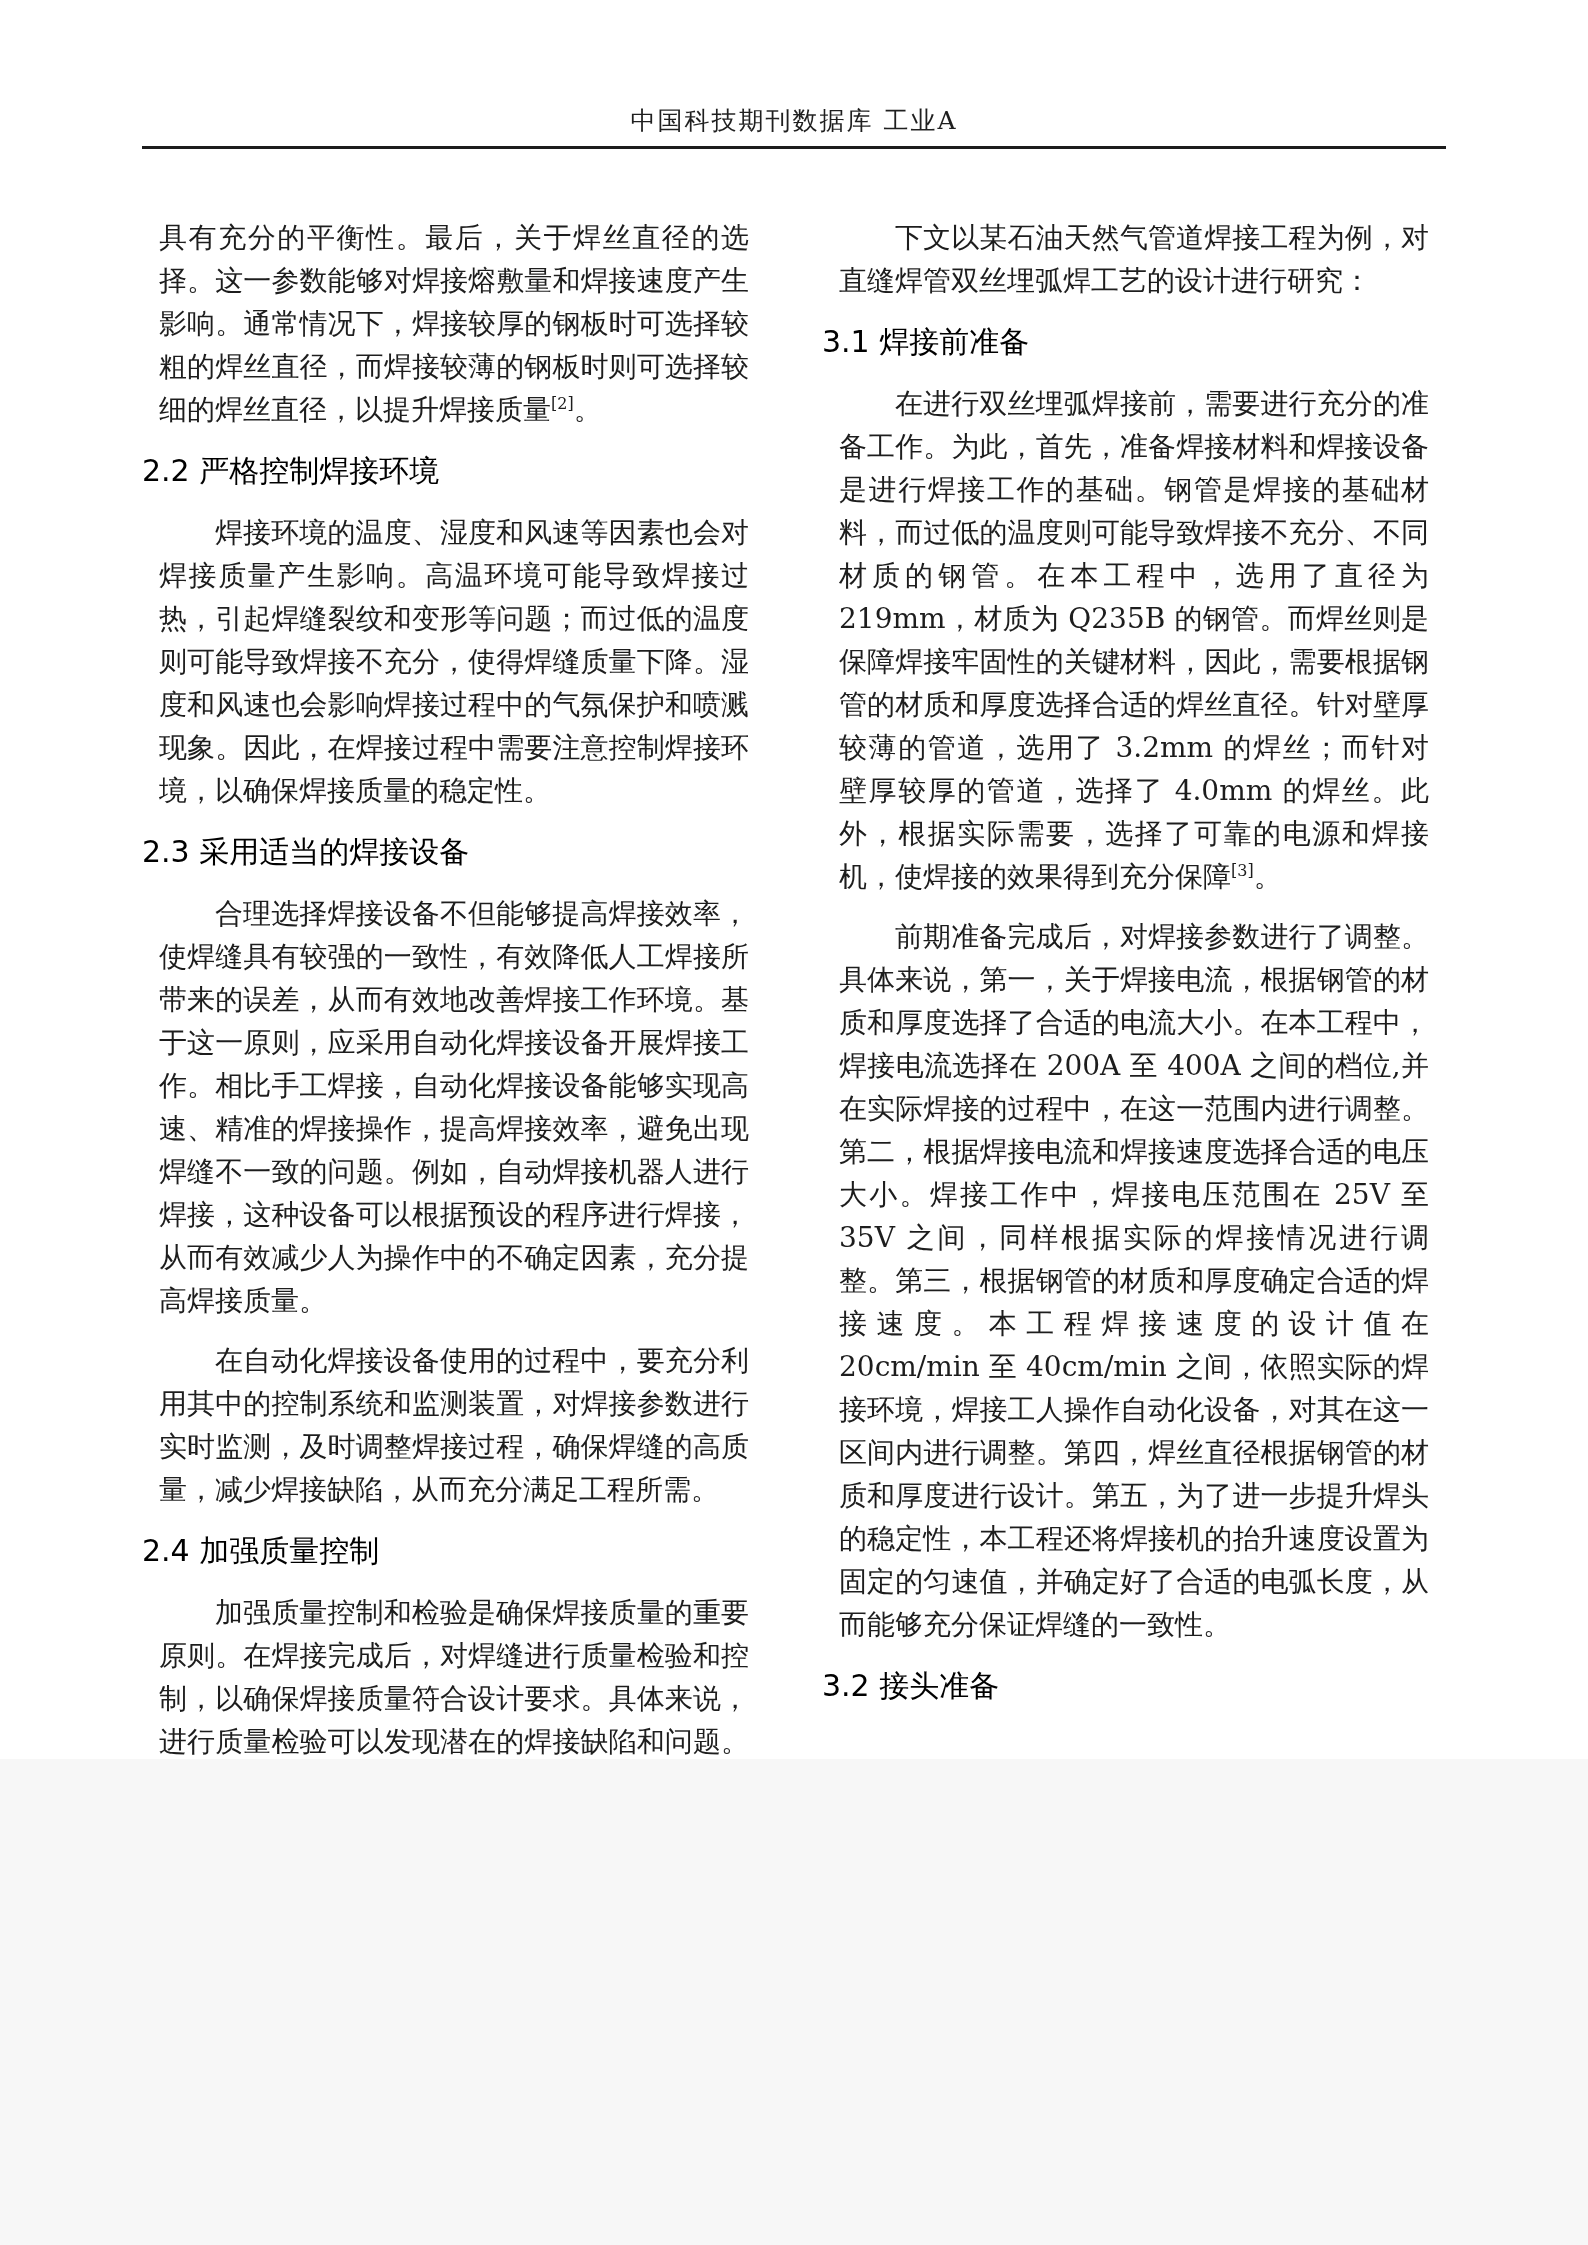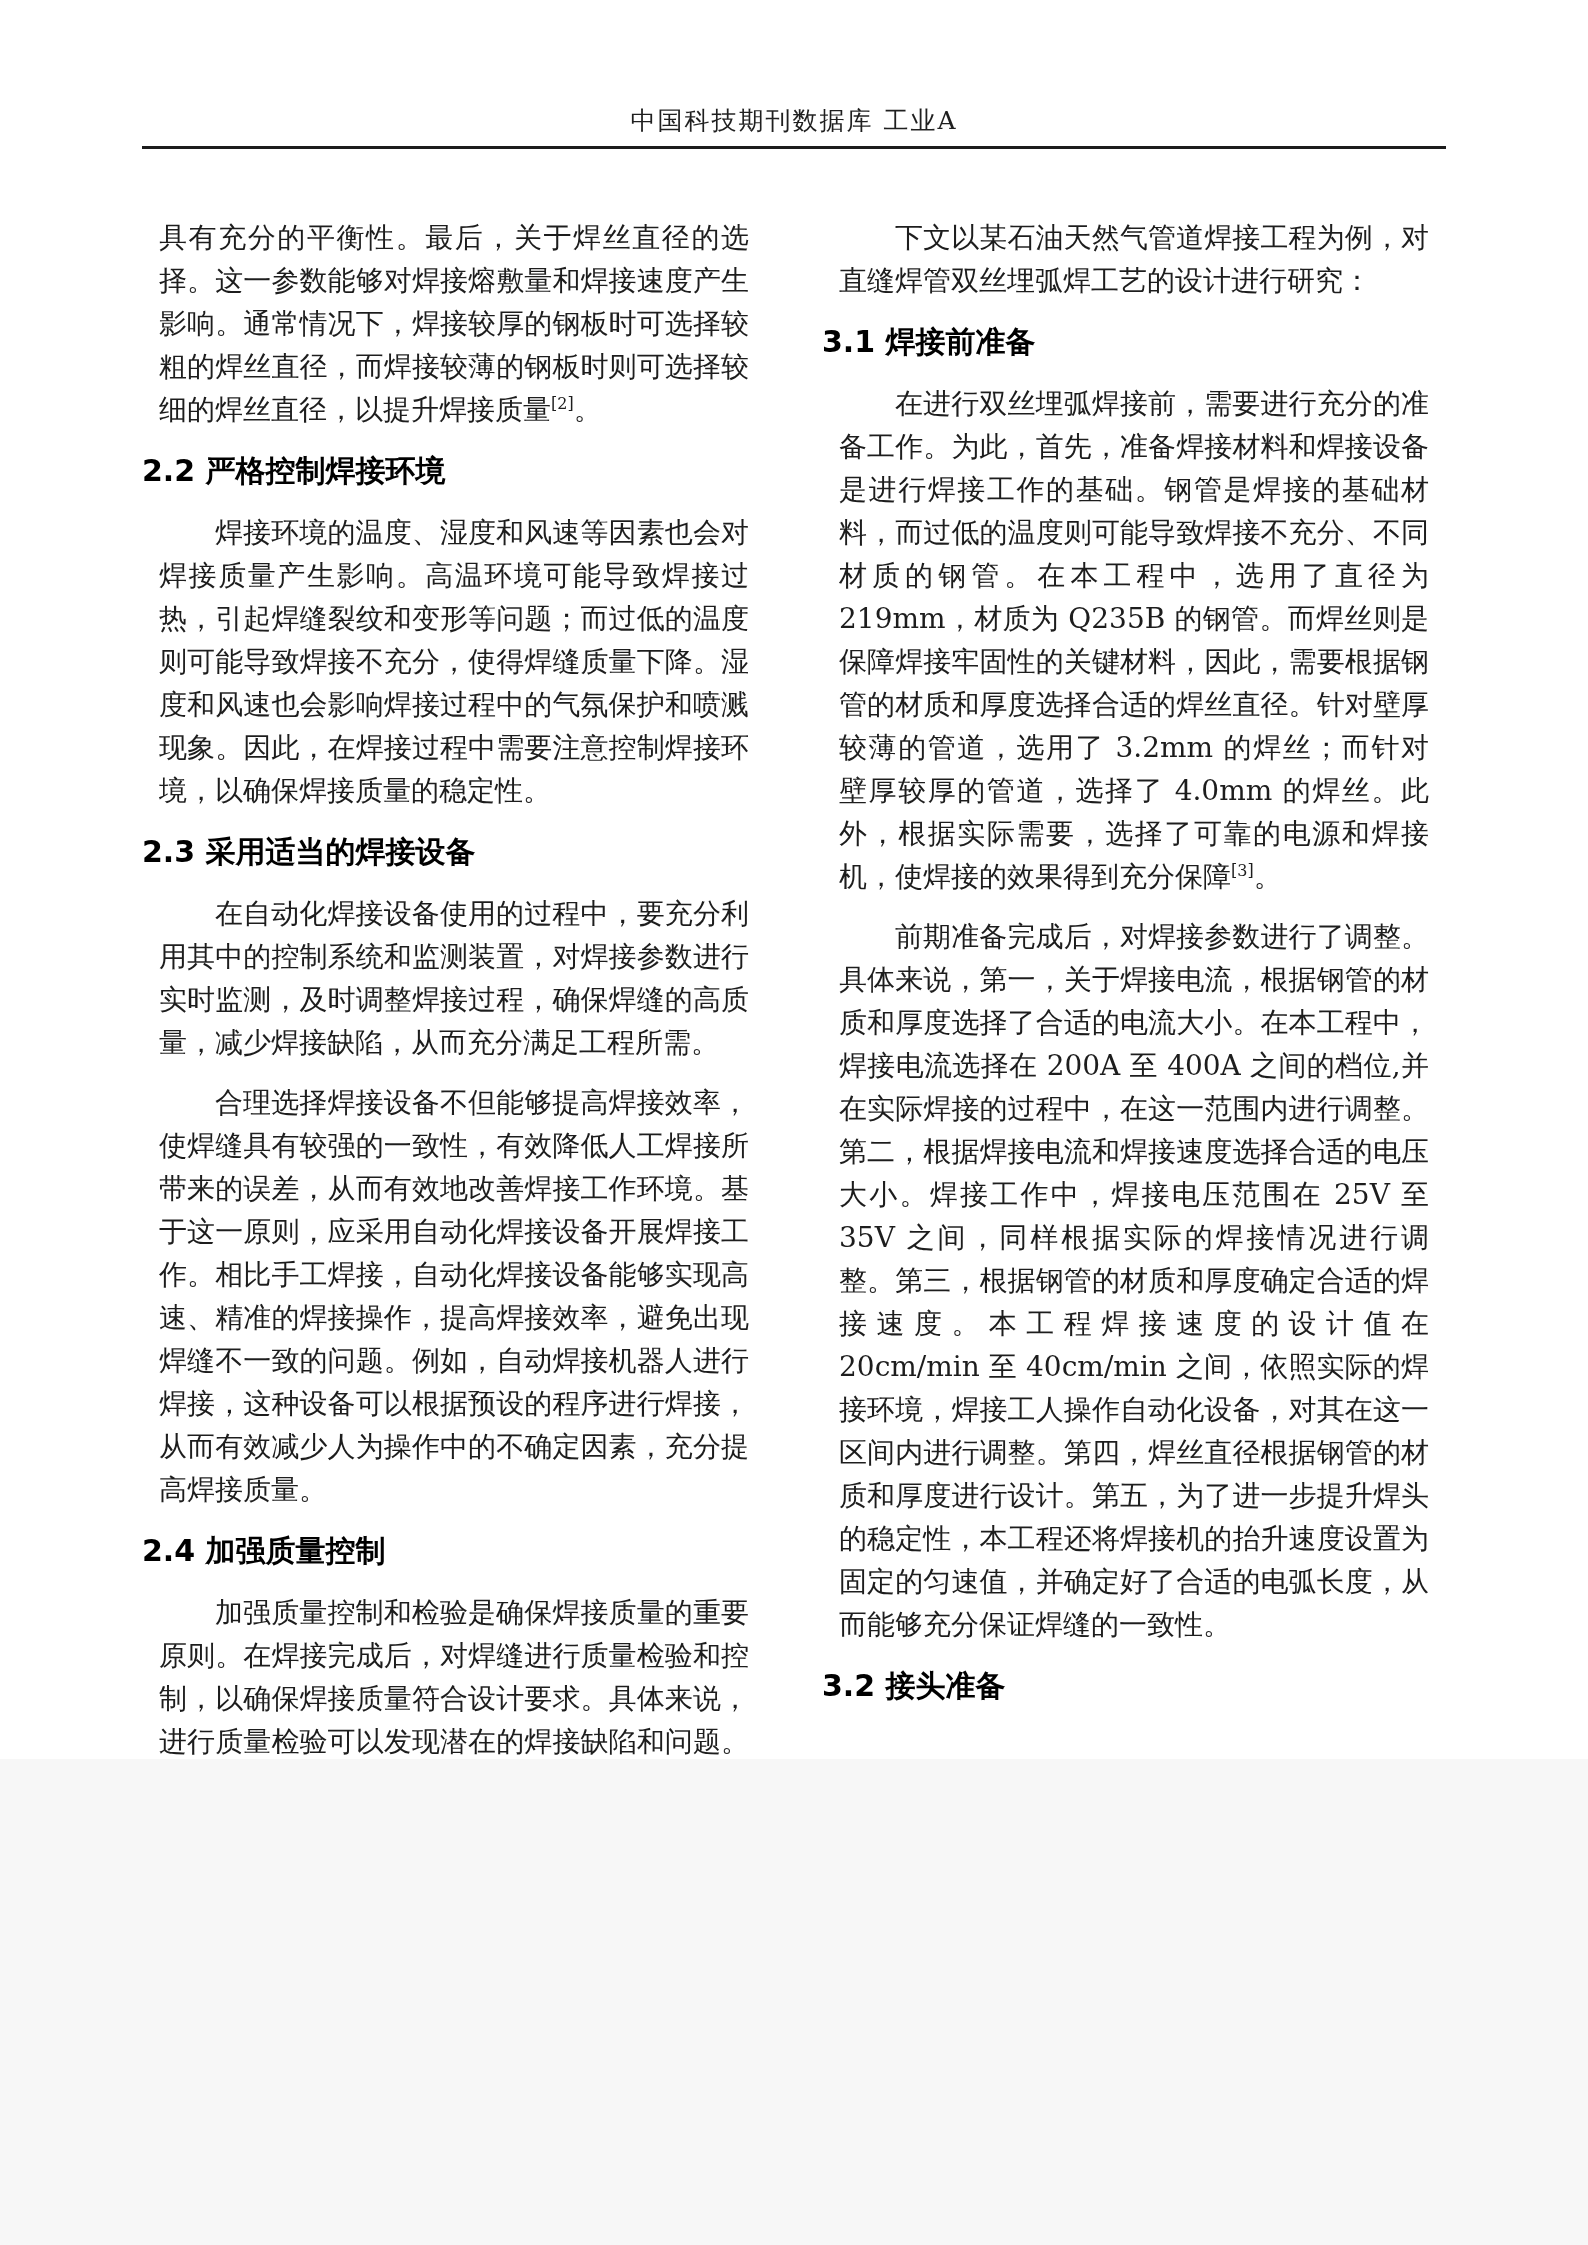--- a/index.html
+++ b/index.html
@@ -43,21 +43,21 @@
   }
   p.indent { text-indent: 2em; }
   sup.ref {
     font-size: 16px;
     line-height: 0;
     vertical-align: super;
   }
   h2.sec {
     margin: 12px 0 4px 0;
     font-family: "DejaVu Sans", "Liberation Sans", sans-serif;
-    font-weight: bold;
+    font-weight: normal;
     font-size: 30px;
     line-height: 46px;
     color: #000000;
   }
   h1.big {
     margin: 40px 0 0 0;
     font-family: "DejaVu Sans", "Liberation Sans", sans-serif;
     font-weight: bold;
     font-size: 34px;
     line-height: 50px;
@@ -85,22 +85,22 @@
 
   <div class="columns">
 
     <div class="col">
       <p class="body"><span>具有充分的平衡性。最后，关于焊丝直径的选择。这一参数能够对焊接熔敷量和焊接速度产生影响。通常情况下，焊接较厚的钢板时可选择较粗的焊丝直径，而焊接较薄的钢板时则可选择较细的焊丝直径，以提升焊接质量</span><sup class="ref">[2]</sup><span>。</span></p>
 
       <h2 class="sec">2.2 严格控制焊接环境</h2>
       <p class="body indent">焊接环境的温度、湿度和风速等因素也会对焊接质量产生影响。高温环境可能导致焊接过热，引起焊缝裂纹和变形等问题；而过低的温度则可能导致焊接不充分，使得焊缝质量下降。湿度和风速也会影响焊接过程中的气氛保护和喷溅现象。因此，在焊接过程中需要注意控制焊接环境，以确保焊接质量的稳定性。</p>
 
       <h2 class="sec">2.3 采用适当的焊接设备</h2>
+      <p class="body indent">合理选择焊接设备不但能够提高焊接效率，使焊缝具有较强的一致性，有效降低人工焊接所带来的误差，从而有效地改善焊接工作环境。基于这一原则，应采用自动化焊接设备开展焊接工作。相比手工焊接，自动化焊接设备能够实现高速、精准的焊接操作，提高焊接效率，避免出现焊缝不一致的问题。例如，自动焊接机器人进行焊接，这种设备可以根据预设的程序进行焊接，从而有效减少人为操作中的不确定因素，充分提高焊接质量。</p>
       <p class="body indent">在自动化焊接设备使用的过程中，要充分利用其中的控制系统和监测装置，对焊接参数进行实时监测，及时调整焊接过程，确保焊缝的高质量，减少焊接缺陷，从而充分满足工程所需。</p>
-      <p class="body indent">合理选择焊接设备不但能够提高焊接效率，使焊缝具有较强的一致性，有效降低人工焊接所带来的误差，从而有效地改善焊接工作环境。基于这一原则，应采用自动化焊接设备开展焊接工作。相比手工焊接，自动化焊接设备能够实现高速、精准的焊接操作，提高焊接效率，避免出现焊缝不一致的问题。例如，自动焊接机器人进行焊接，这种设备可以根据预设的程序进行焊接，从而有效减少人为操作中的不确定因素，充分提高焊接质量。</p>
 
       <h2 class="sec">2.4 加强质量控制</h2>
       <p class="body indent">加强质量控制和检验是确保焊接质量的重要原则。在焊接完成后，对焊缝进行质量检验和控制，以确保焊接质量符合设计要求。具体来说，进行质量检验可以发现潜在的焊接缺陷和问题。通过目视检查、放射性检测、超声波检测等方式，能够有效检查焊缝是否存在气孔、裂纹等缺陷，并能够进一步检测焊缝内部的缺陷，有助于及时发现潜在的问题，保障焊接质量。为了进一步控制焊接质量，在焊接完成后，应该对每个焊缝进行标识，为此，要将焊工编号、焊接日期、焊材批号等信息记录在特定的文档中，以便后续的质量管理和检验。</p>
 
       <h1 class="big">3 直缝焊管双丝埋弧焊工艺的设计策略</h1>
     </div>
 
     <div class="col">
       <p class="body indent">下文以某石油天然气管道焊接工程为例，对直缝焊管双丝埋弧焊工艺的设计进行研究：</p>
 

